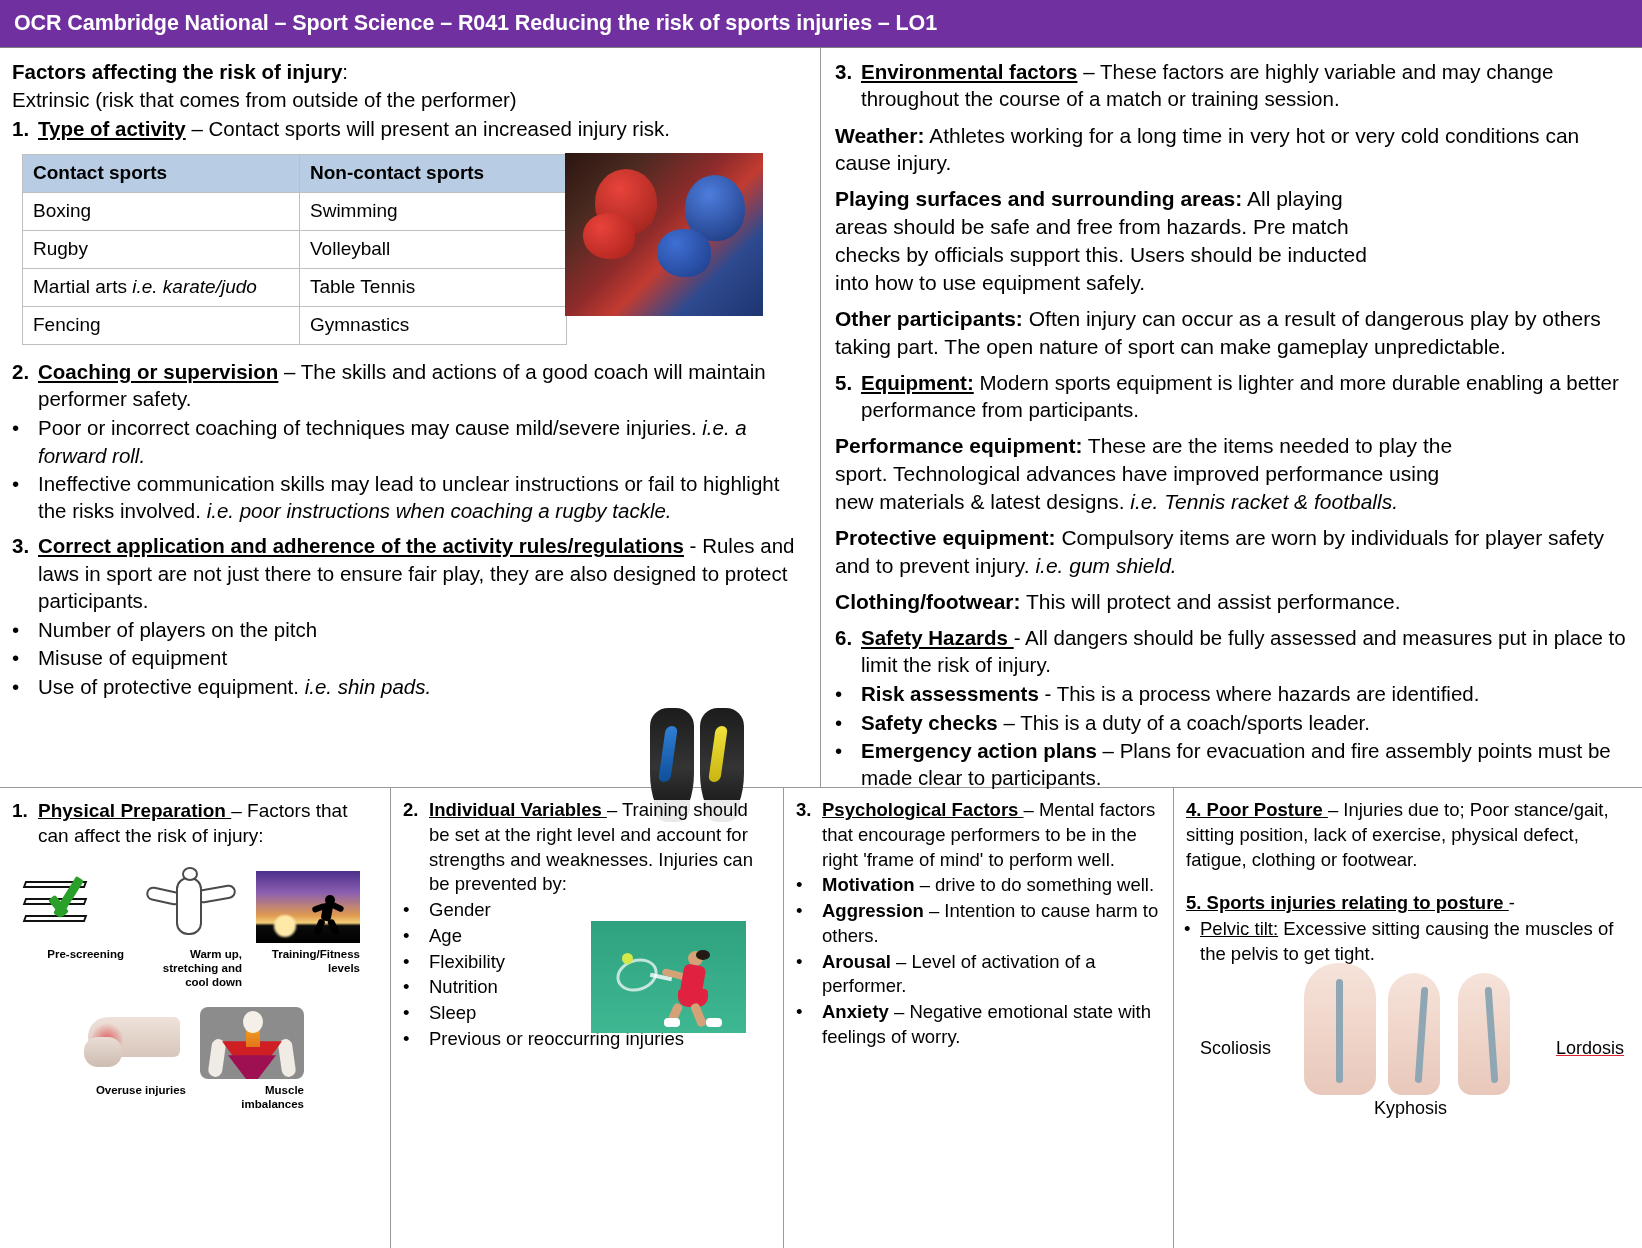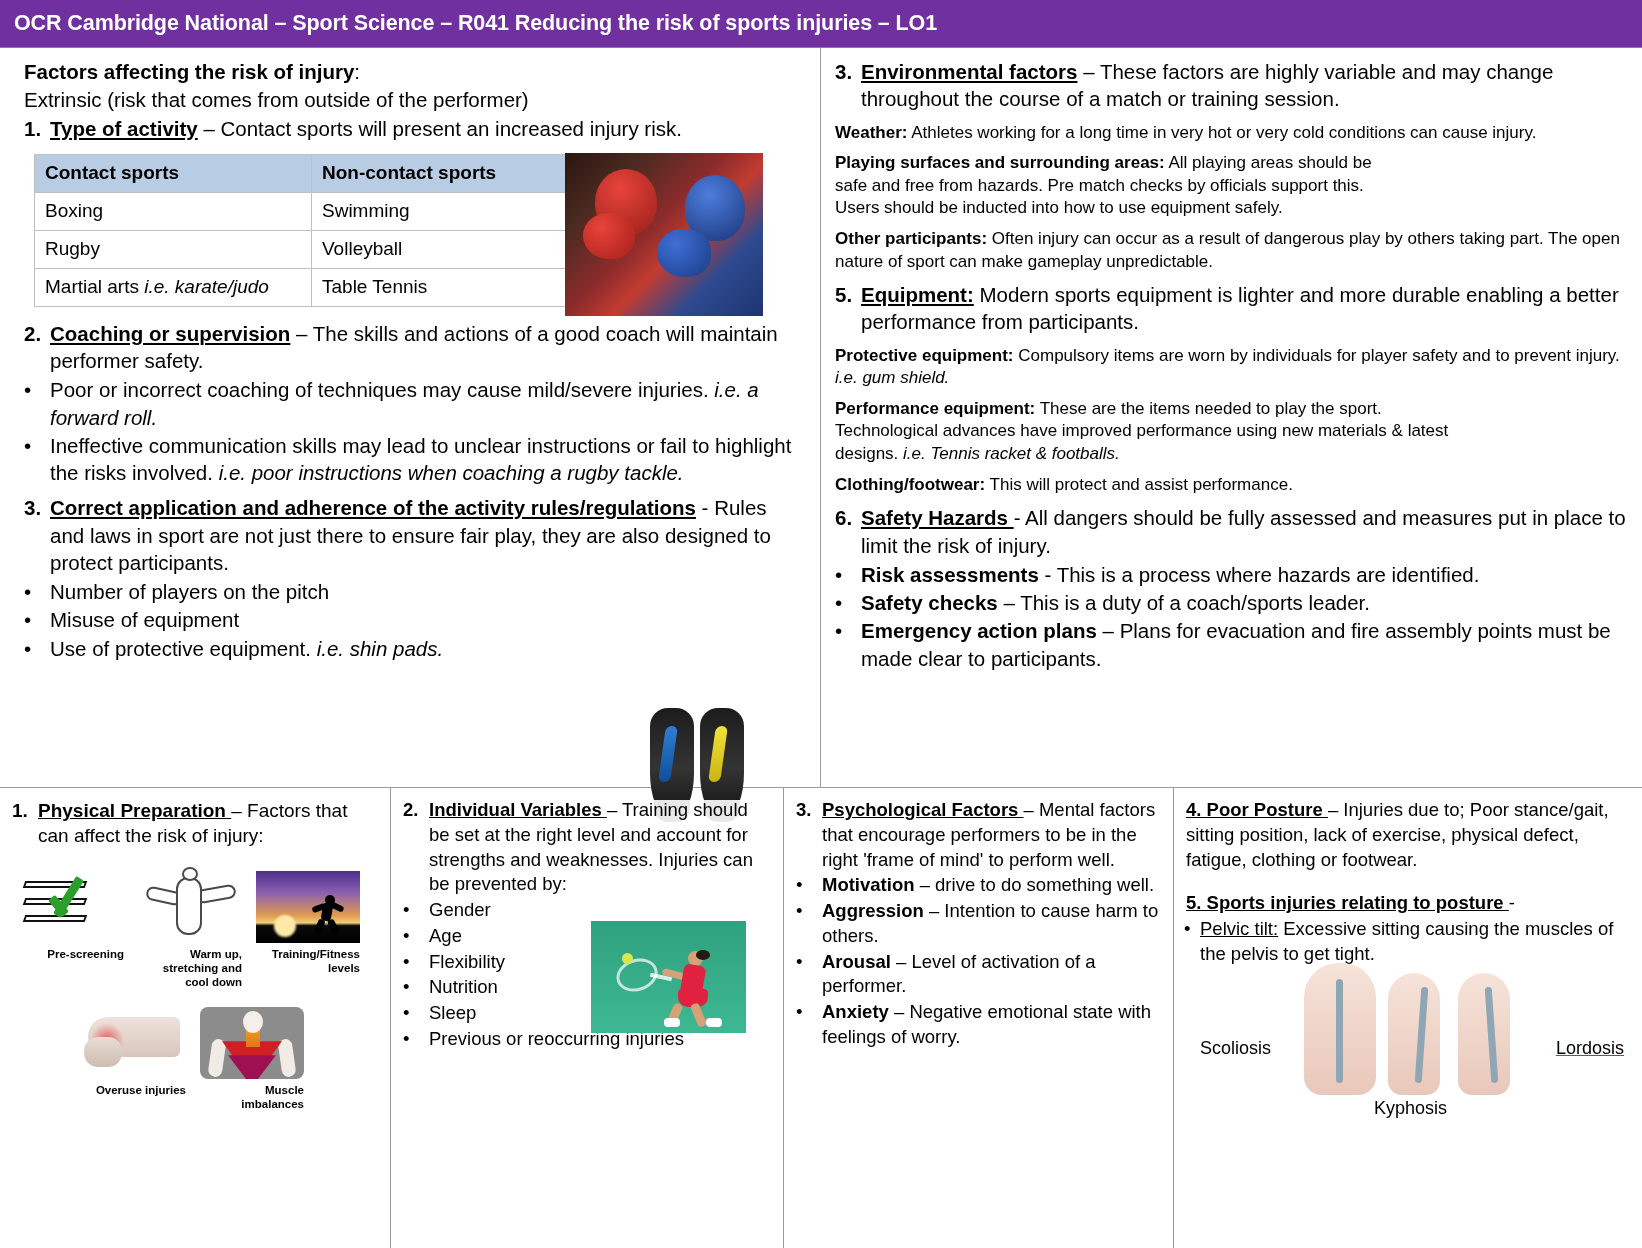--- a/index.html
+++ b/index.html
@@ -21,41 +21,41 @@
     font-size:21.5px;
     letter-spacing:-0.1px;
     padding:10px 14px 11px 14px;
     height:48px;
     display:flex; align-items:center;
     border-bottom:1px solid #808080;
   }
 
   
   .top-region { display:flex; height:740px; border-bottom:1.5px solid #9a9a9a; }
-  .col-left  { width:821px; padding:10px 14px 0 24px; border-right:1.5px solid #9a9a9a; position:relative; }
+  .col-left  { width:821px; padding:10px 14px 0 12px; border-right:1.5px solid #9a9a9a; position:relative; }
   .col-right { width:821px; padding:10px 14px 0 14px; position:relative; }
 
   
   .ln { font-size:20.5px; line-height:1.33; margin:0 0 1px 0; }
   .b   { font-weight:bold; }
   .u   { text-decoration:underline; }
   .bu  { font-weight:bold; text-decoration:underline; }
   .it  { font-style:italic; }
 
   
   .numitem { display:flex; font-size:20.5px; line-height:1.33; margin:0 0 2px 0; }
   .numitem .num { font-weight:bold; min-width:26px; flex:0 0 26px; }
   .numitem .body { flex:1; }
 
   
   .bullet { display:flex; font-size:20.5px; line-height:1.33; margin:0 0 1px 0; }
   .bullet .dot { min-width:26px; flex:0 0 26px; }
   .bullet .body { flex:1; }
 
-  .para { font-size:17px; line-height:1.33; margin:0 0 8px 0; }
+  .para { font-size:21px; line-height:1.33; margin:0 0 8px 0; }
   .gap-s { height:7px; }
 
   
   table.sports { border-collapse:collapse; width:545px; margin:12px 0 6px 10px; }
   table.sports td, table.sports th {
     border:1px solid #bfbfbf;
     padding:7px 10px 8px 10px;
     font-size:19px;
     text-align:left;
     height:29px;
@@ -218,20 +218,24 @@
             <td>Swimming</td>
           </tr>
           <tr>
             <td>Rugby</td>
             <td>Volleyball</td>
           </tr>
           <tr>
             <td><span>Martial arts </span><span class="it">i.e. karate/judo</span></td>
             <td>Table Tennis</td>
           </tr>
+          <tr>
+            <td>Fencing</td>
+            <td>Gymnastics</td>
+          </tr>
         </tbody>
       </table>
 
       <div class="img img-boxing">
         <div class="head-r"></div>
         <div class="head-b"></div>
         <div class="glove-r"></div>
         <div class="glove-b"></div>
       </div>
 
@@ -305,26 +309,26 @@
         <span class="b">Other participants:</span><span> Often injury can occur as a result of dangerous play by others taking part. The open nature of sport can make gameplay unpredictable.</span>
       </p>
 
       <div class="numitem">
         <span class="num">5.</span>
         <span class="body"><span class="bu">Equipment:</span><span> Modern sports equipment is lighter and more durable enabling a better performance from participants.</span></span>
       </div>
 
       <div class="gap-s"></div>
 
+      <p class="para" style="width:620px;">
+        <span class="b">Performance equipment:</span><span> These are the items needed to play the sport. Technological advances have improved performance using new materials &amp; latest designs. </span><span class="it">i.e. Tennis racket &amp; footballs.</span>
+      </p>
+
       <p class="para">
         <span class="b">Protective equipment:</span><span> Compulsory items are worn by individuals for player safety and to prevent injury. </span><span class="it">i.e. gum shield.</span>
-      </p>
-
-      <p class="para" style="width:620px;">
-        <span class="b">Performance equipment:</span><span> These are the items needed to play the sport. Technological advances have improved performance using new materials &amp; latest designs. </span><span class="it">i.e. Tennis racket &amp; footballs.</span>
       </p>
 
       <p class="para">
         <span class="b">Clothing/footwear:</span><span> This will protect and assist performance.</span>
       </p>
 
       <div class="numitem">
         <span class="num">6.</span>
         <span class="body"><span class="bu">Safety Hazards </span><span>- All dangers should be fully assessed and measures put in place to limit the risk of injury.</span></span>
       </div>

